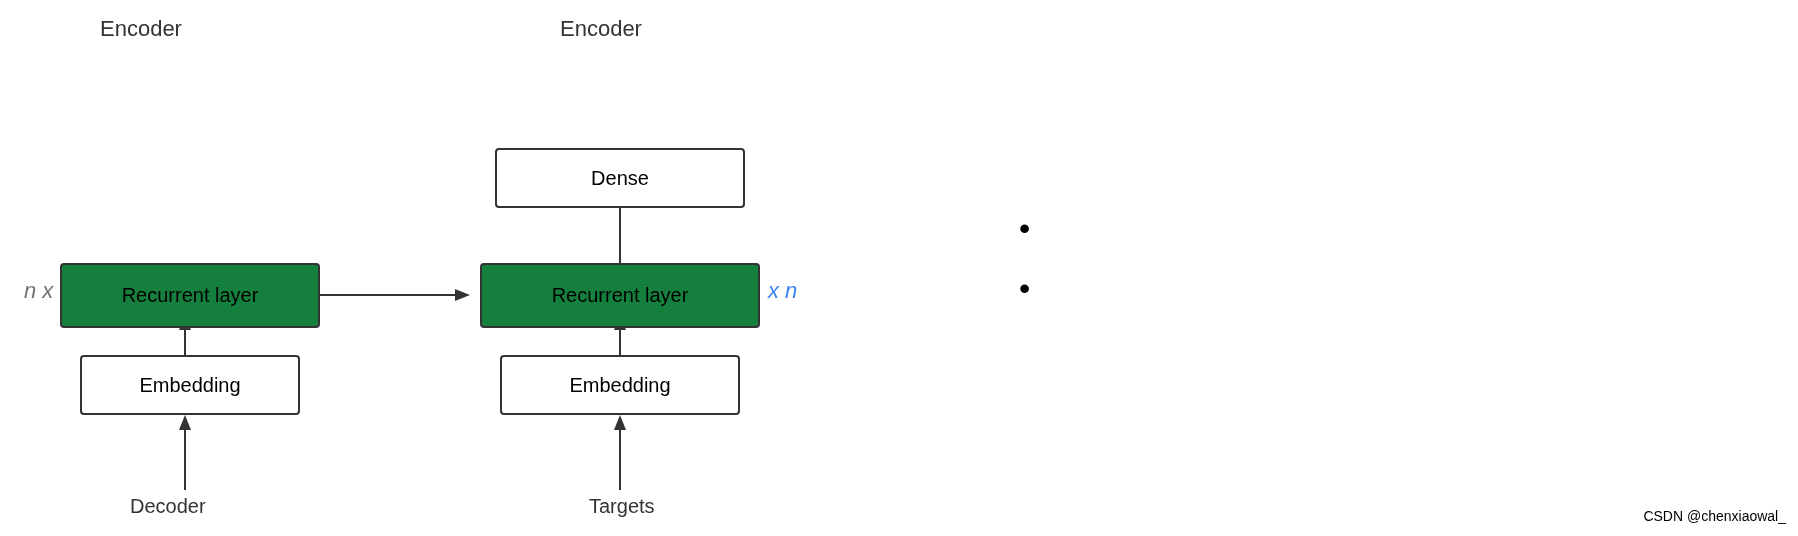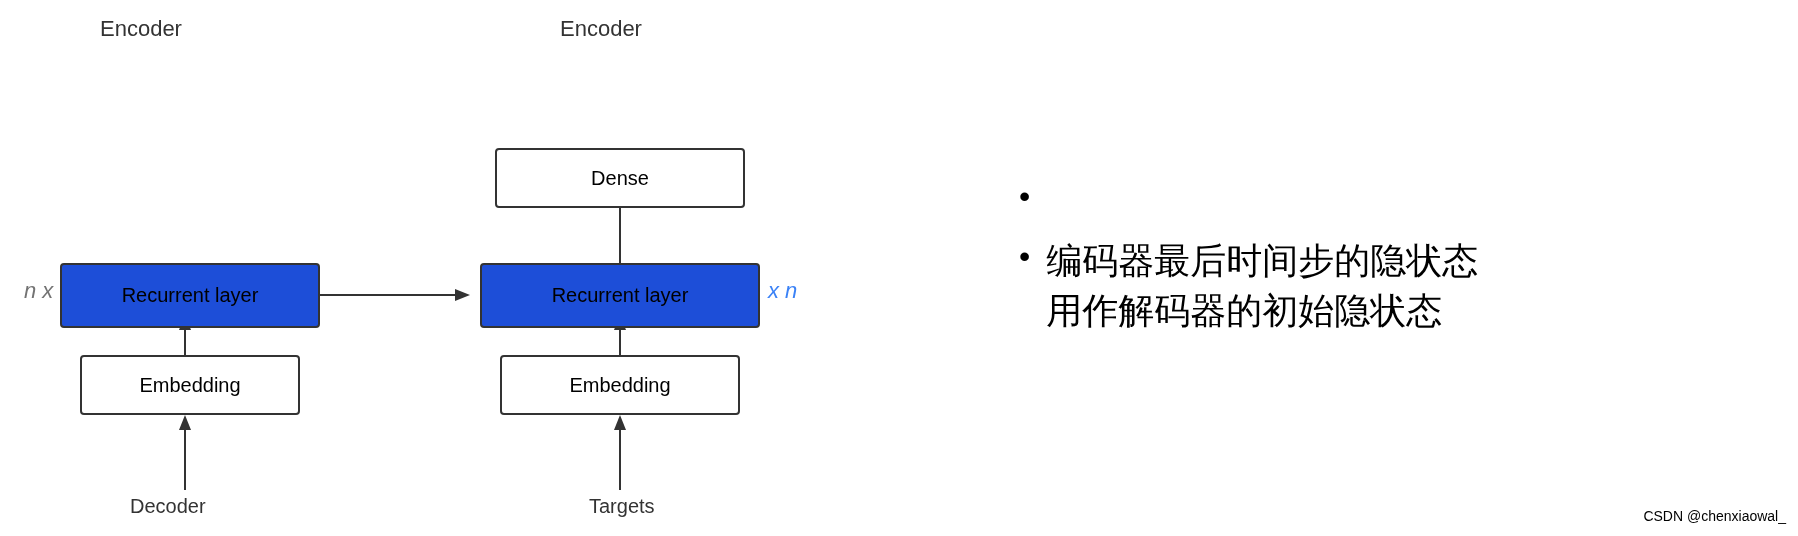--- a/index.html
+++ b/index.html
@@ -72,21 +72,21 @@
       border-radius: 4px;
       display: flex;
       align-items: center;
       justify-content: center;
       font-size: 20px;
       font-weight: normal;
       background: #ffffff;
     }
 
     .box-blue {
-      background: #1d4ed8;
+      background: #15803d;
       border: 2px solid #333333;
     }
 
     
     .diagram-svg {
       position: absolute;
       top: 0;
       left: 0;
       width: 100%;
       height: 100%;
@@ -146,21 +146,19 @@
   </div>
 
   <div class="text-section">
 
     <div class="bullet-item">
       <span class="bullet-dot">•</span>
     </div>
 
     <div class="bullet-item">
       <span class="bullet-dot">•</span>
-      <span class="bullet-text" style="white-space: pre-line;">编码器最后时间步的隐状态
-用作解码器的初始隐状态</span>
     </div>
 
   </div>
 
 </div>
 
 <div class="watermark">CSDN @chenxiaowal_</div>
 
 </body></html>

